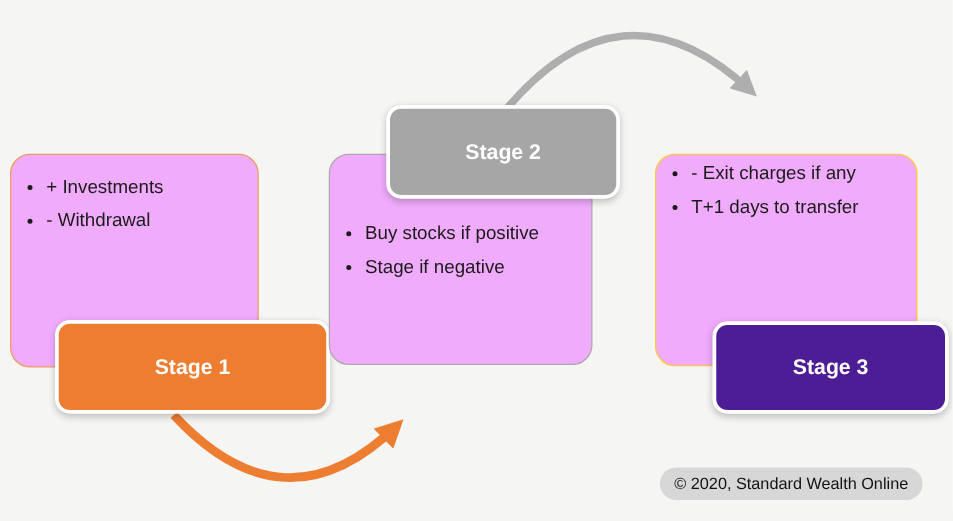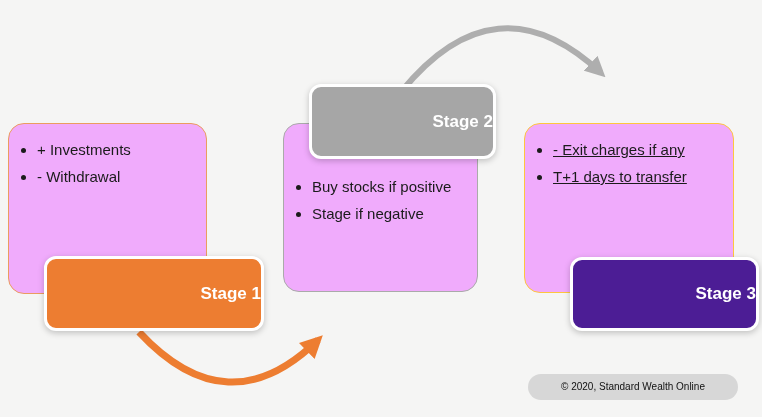--- a/index.html
+++ b/index.html
@@ -13,63 +13,63 @@
   }
   .arrows { position: absolute; left: 0; top: 0; }
 
   .card {
     position: absolute;
     background: #f0abfc;
     border-radius: 16px;
     box-sizing: border-box;
   }
   .card1 { left: 8px;   top: 123px; width: 199px; height: 171px; border: 1.4px solid #eb9c60; }
-  .card2 { left: 263px; top: 123px; width: 195px; height: 169px; border: 1.4px solid #aaaaaa; margin-left: 20px; }
+  .card2 { left: 263px; top: 123px; width: 211px; height: 169px; border: 1.4px solid #aaaaaa; }
   .card3 { left: 524px; top: 123px; width: 210px; height: 170px; border: 1.4px solid #fec63e; }
 
   .bullets {
     margin: 0;
     padding: 0 6px 0 28px;
     list-style: disc;
     font-size: 15px;
     line-height: 26px;
     color: #1b1b1b;
   }
   .bullets li { margin: 0 0 1px 0; }
   .card1 .bullets { margin-top: 13px; }
   .card2 .bullets { margin-top: 50px; }
-  .card3 .bullets { margin-top: 13px; text-decoration: underline; }
+  .card3 .bullets { margin-top: 2px; }
 
   .badge {
     position: absolute;
     box-sizing: border-box;
     border: 3px solid #ffffff;
     border-radius: 12px;
     color: #ffffff;
     font-weight: bold;
     font-size: 17px;
     line-height: 22px;
     display: flex;
     flex-direction: row;
-    justify-content: flex-end;
+    justify-content: center;
     align-items: center;
     text-align: center;
     box-shadow: 0 2px 6px rgba(0,0,0,0.22);
   }
   .badge1 { left: 44px;  top: 256px; width: 220px; height: 75px; background: #ed7d31; }
   .badge2 { left: 309px; top: 84px;  width: 187px; height: 75px; background: #a6a6a6; }
   .badge3 { left: 570px; top: 257px; width: 189px; height: 74px; background: #4c1d95; }
 
   .copyright {
     position: absolute;
     left: 528px; top: 374px;
     width: 210px; height: 26px;
     background: #d7d7d7;
     border-radius: 13px;
-    font-size: 10px;
+    font-size: 13px;
     line-height: 26px;
     text-align: center;
     color: #111111;
     white-space: nowrap;
   }
 </style>
 </head>
 <body>
 
 <div class="canvas">

